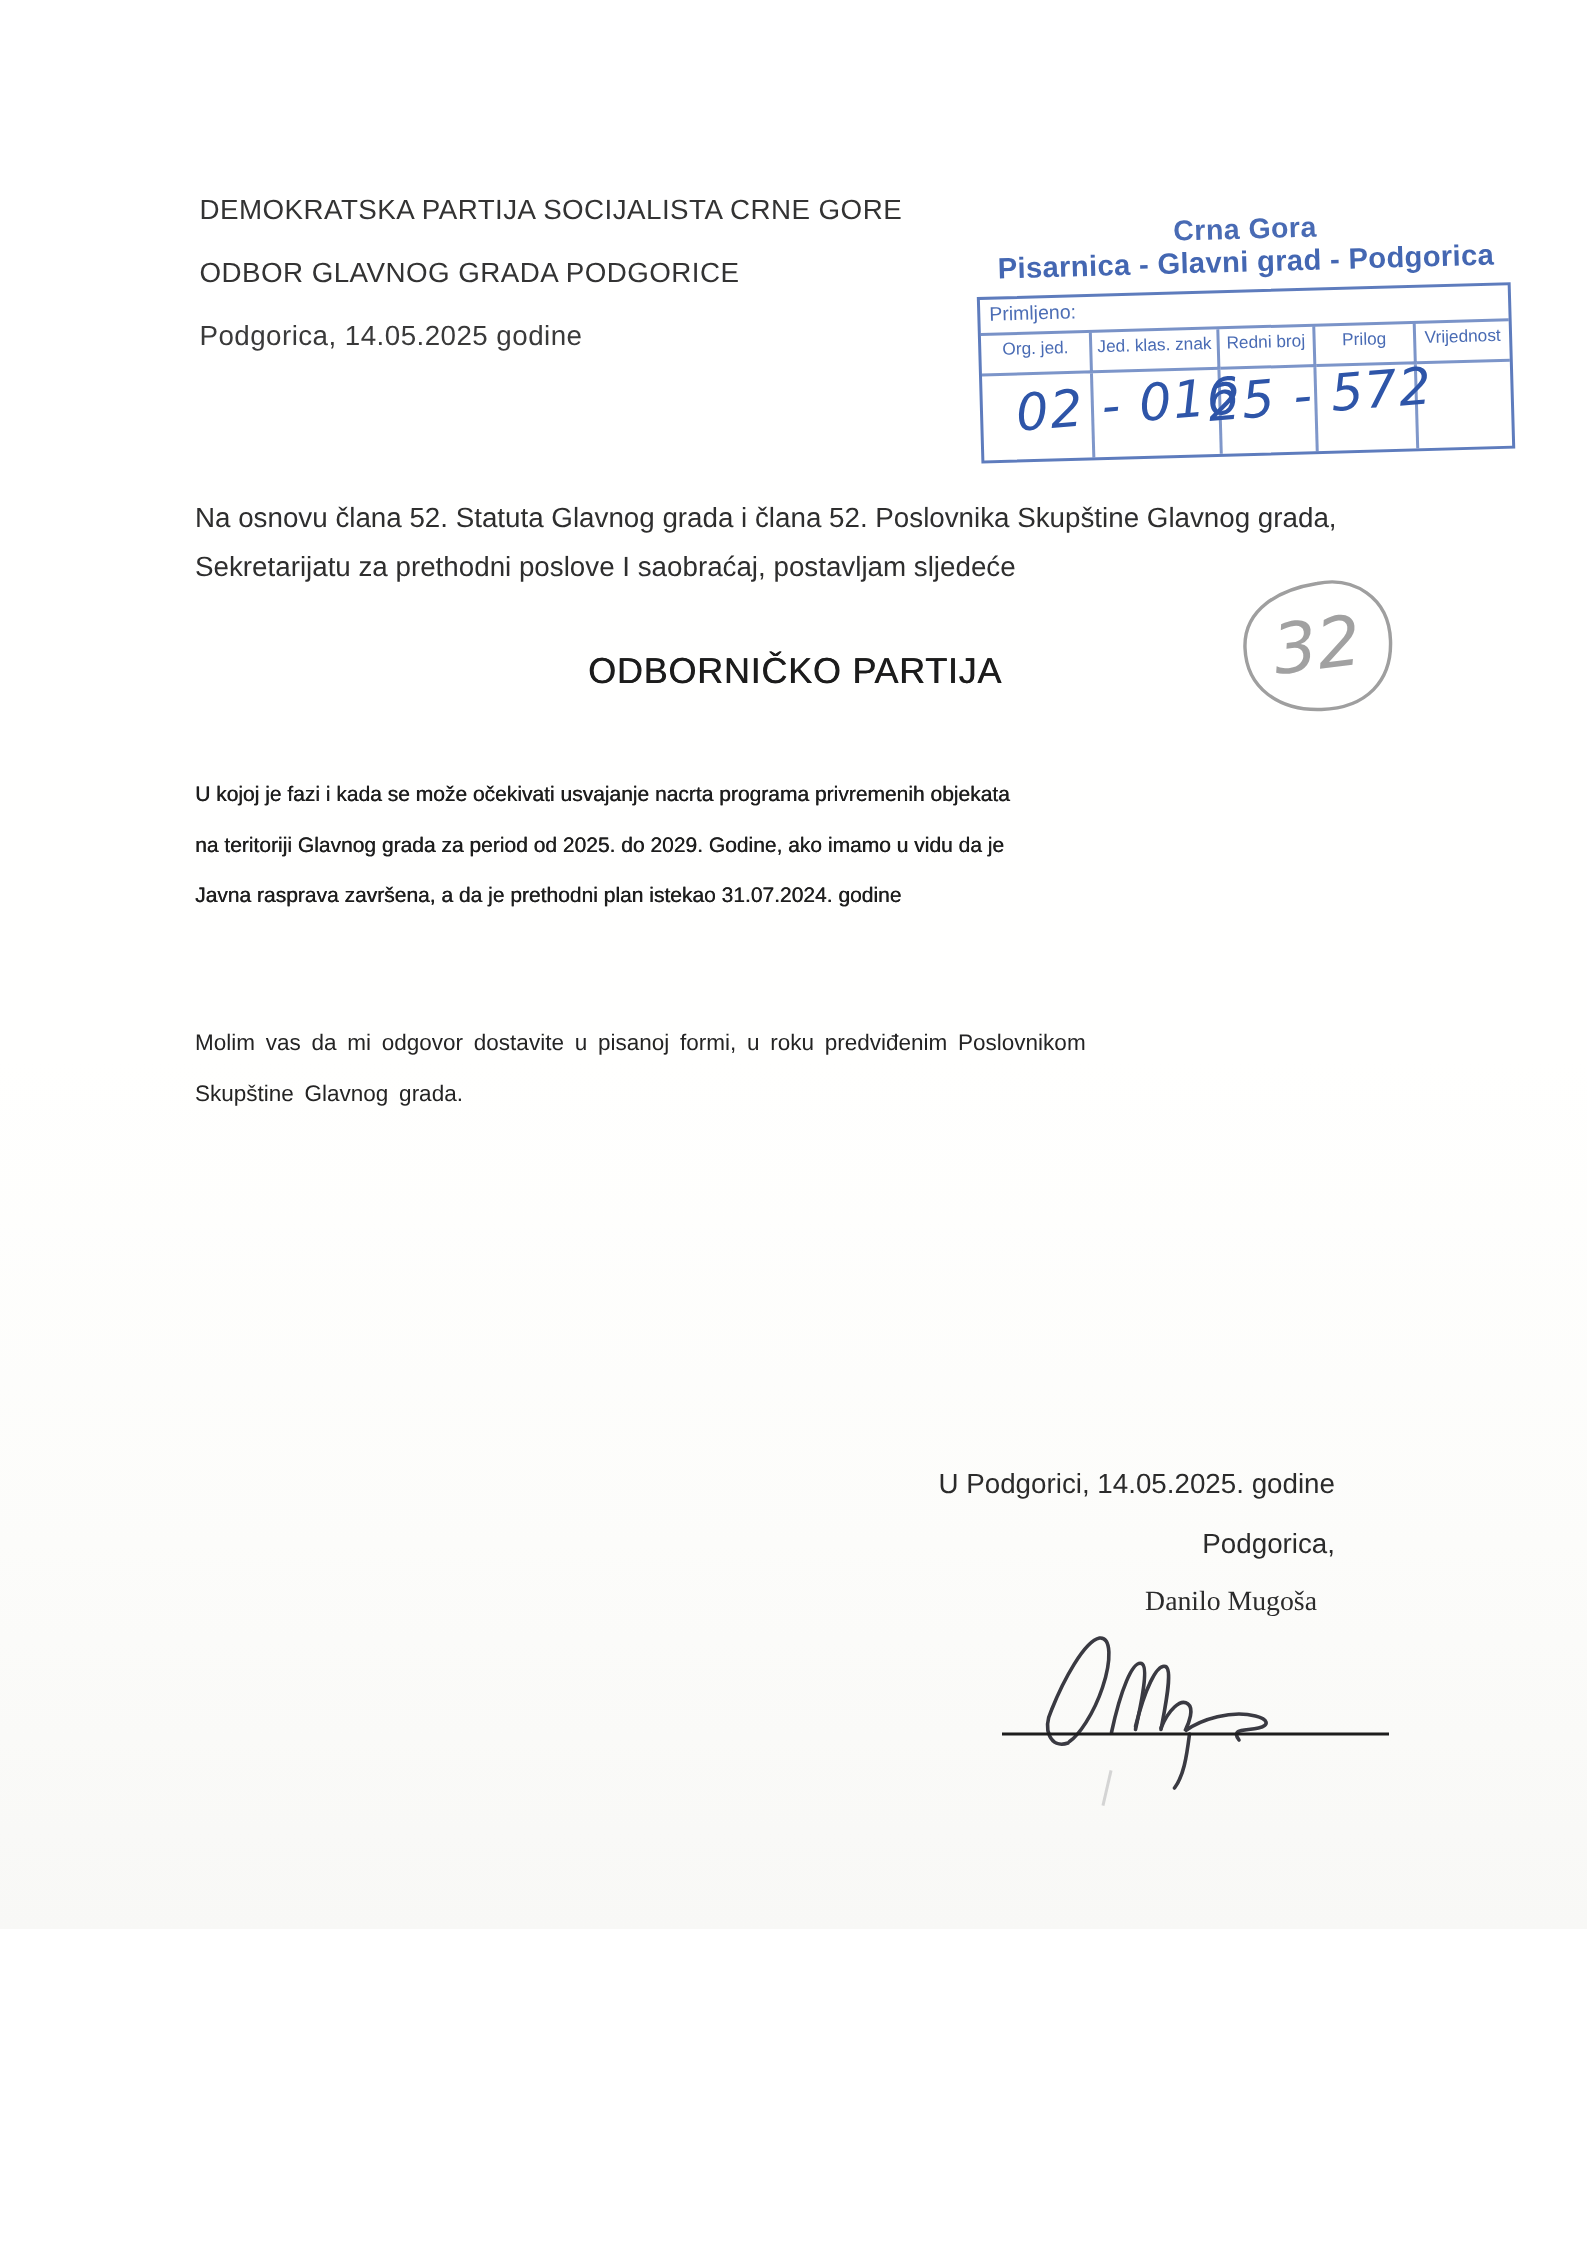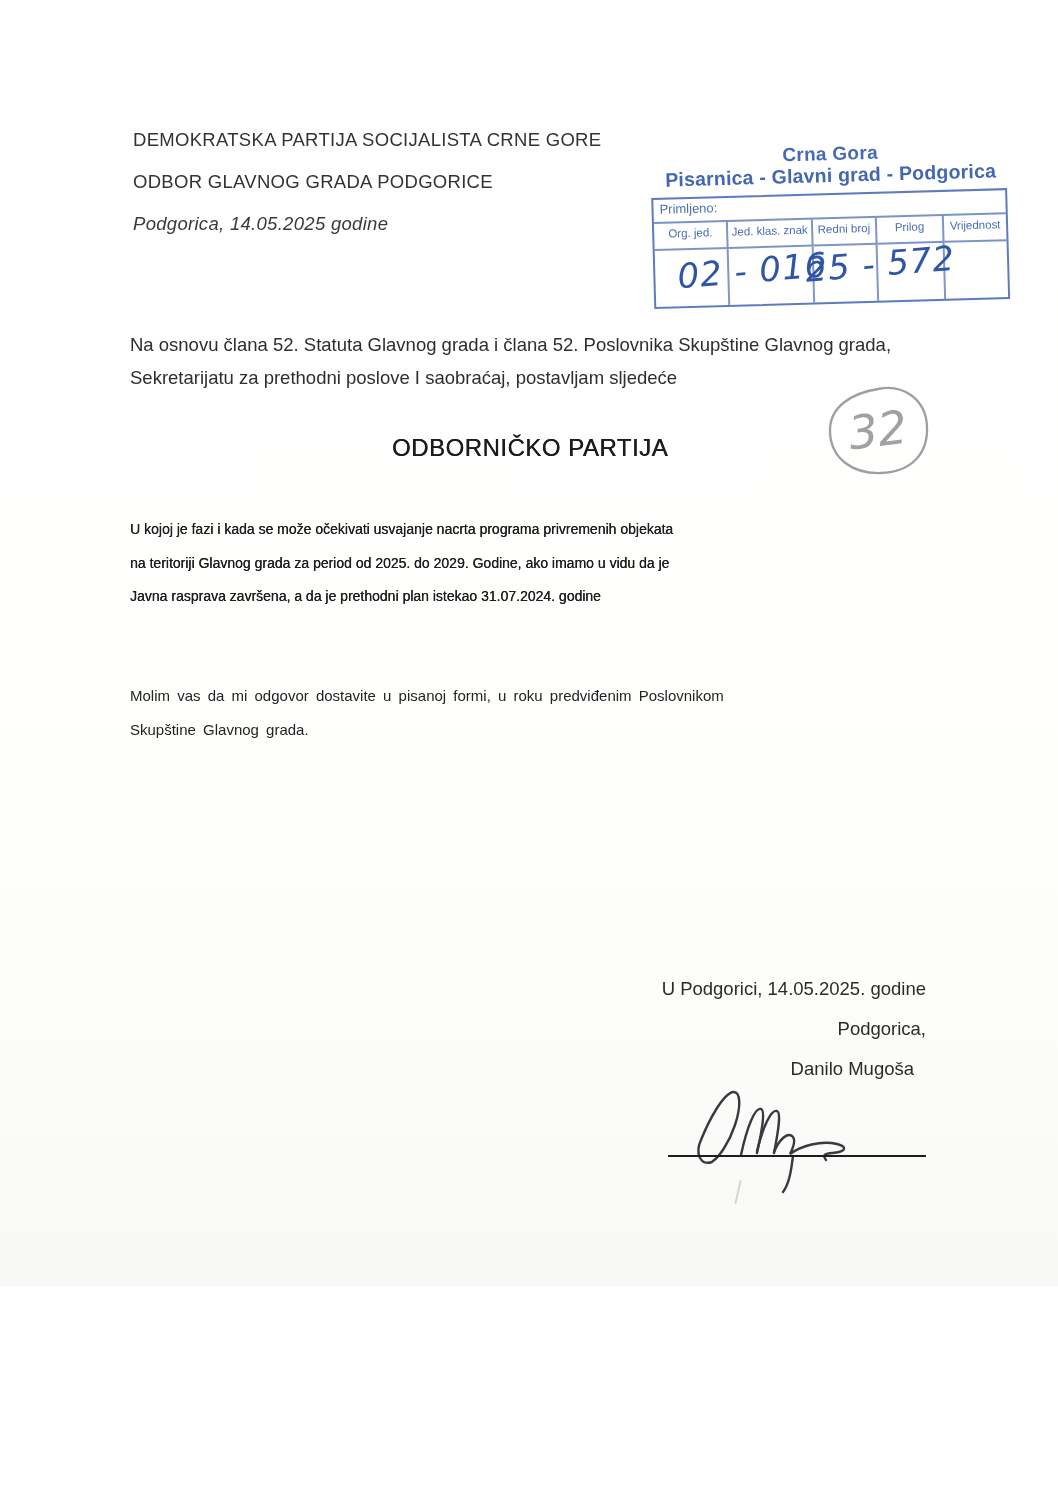--- a/index.html
+++ b/index.html
@@ -26,21 +26,21 @@
     top: 130px;
   }
   .lh-line {
     font-size: 18.5px;
     line-height: 20px;
     margin-bottom: 22px;
     letter-spacing: 0.3px;
     color: #333333;
     white-space: nowrap;
   }
-  .lh-date { color: #3a3a3a; font-style: italic; }
+  .lh-date { color: #3a3a3a; }
 
   
   .stamp {
     position: absolute;
     left: 652px;
     top: 144px;
     width: 360px;
     transform: rotate(-1.6deg);
     color: #3a5fae;
   }
@@ -145,33 +145,33 @@
   .request .ln {
     font-size: 15px;
     line-height: 34px;
     word-spacing: 3px;
     color: #242424;
   }
 
   
   .closing {
     position: absolute;
-    left: 600px;
+    left: 564px;
     top: 978px;
     width: 326px;
     text-align: right;
   }
   .closing .cl-line {
     font-size: 18.5px;
     line-height: 21px;
     margin-bottom: 19px;
     color: #2b2b2b;
     white-space: nowrap;
   }
-  .cl-signer { padding-right: 12px; }
+  .cl-signer { padding-right: 12px; font-family: Liberation Serif, serif; }
 
   
   .signature-svg {
     position: absolute;
     left: 688px;
     top: 1082px;
   }
   .sig-line {
     position: absolute;
     left: 668px;

